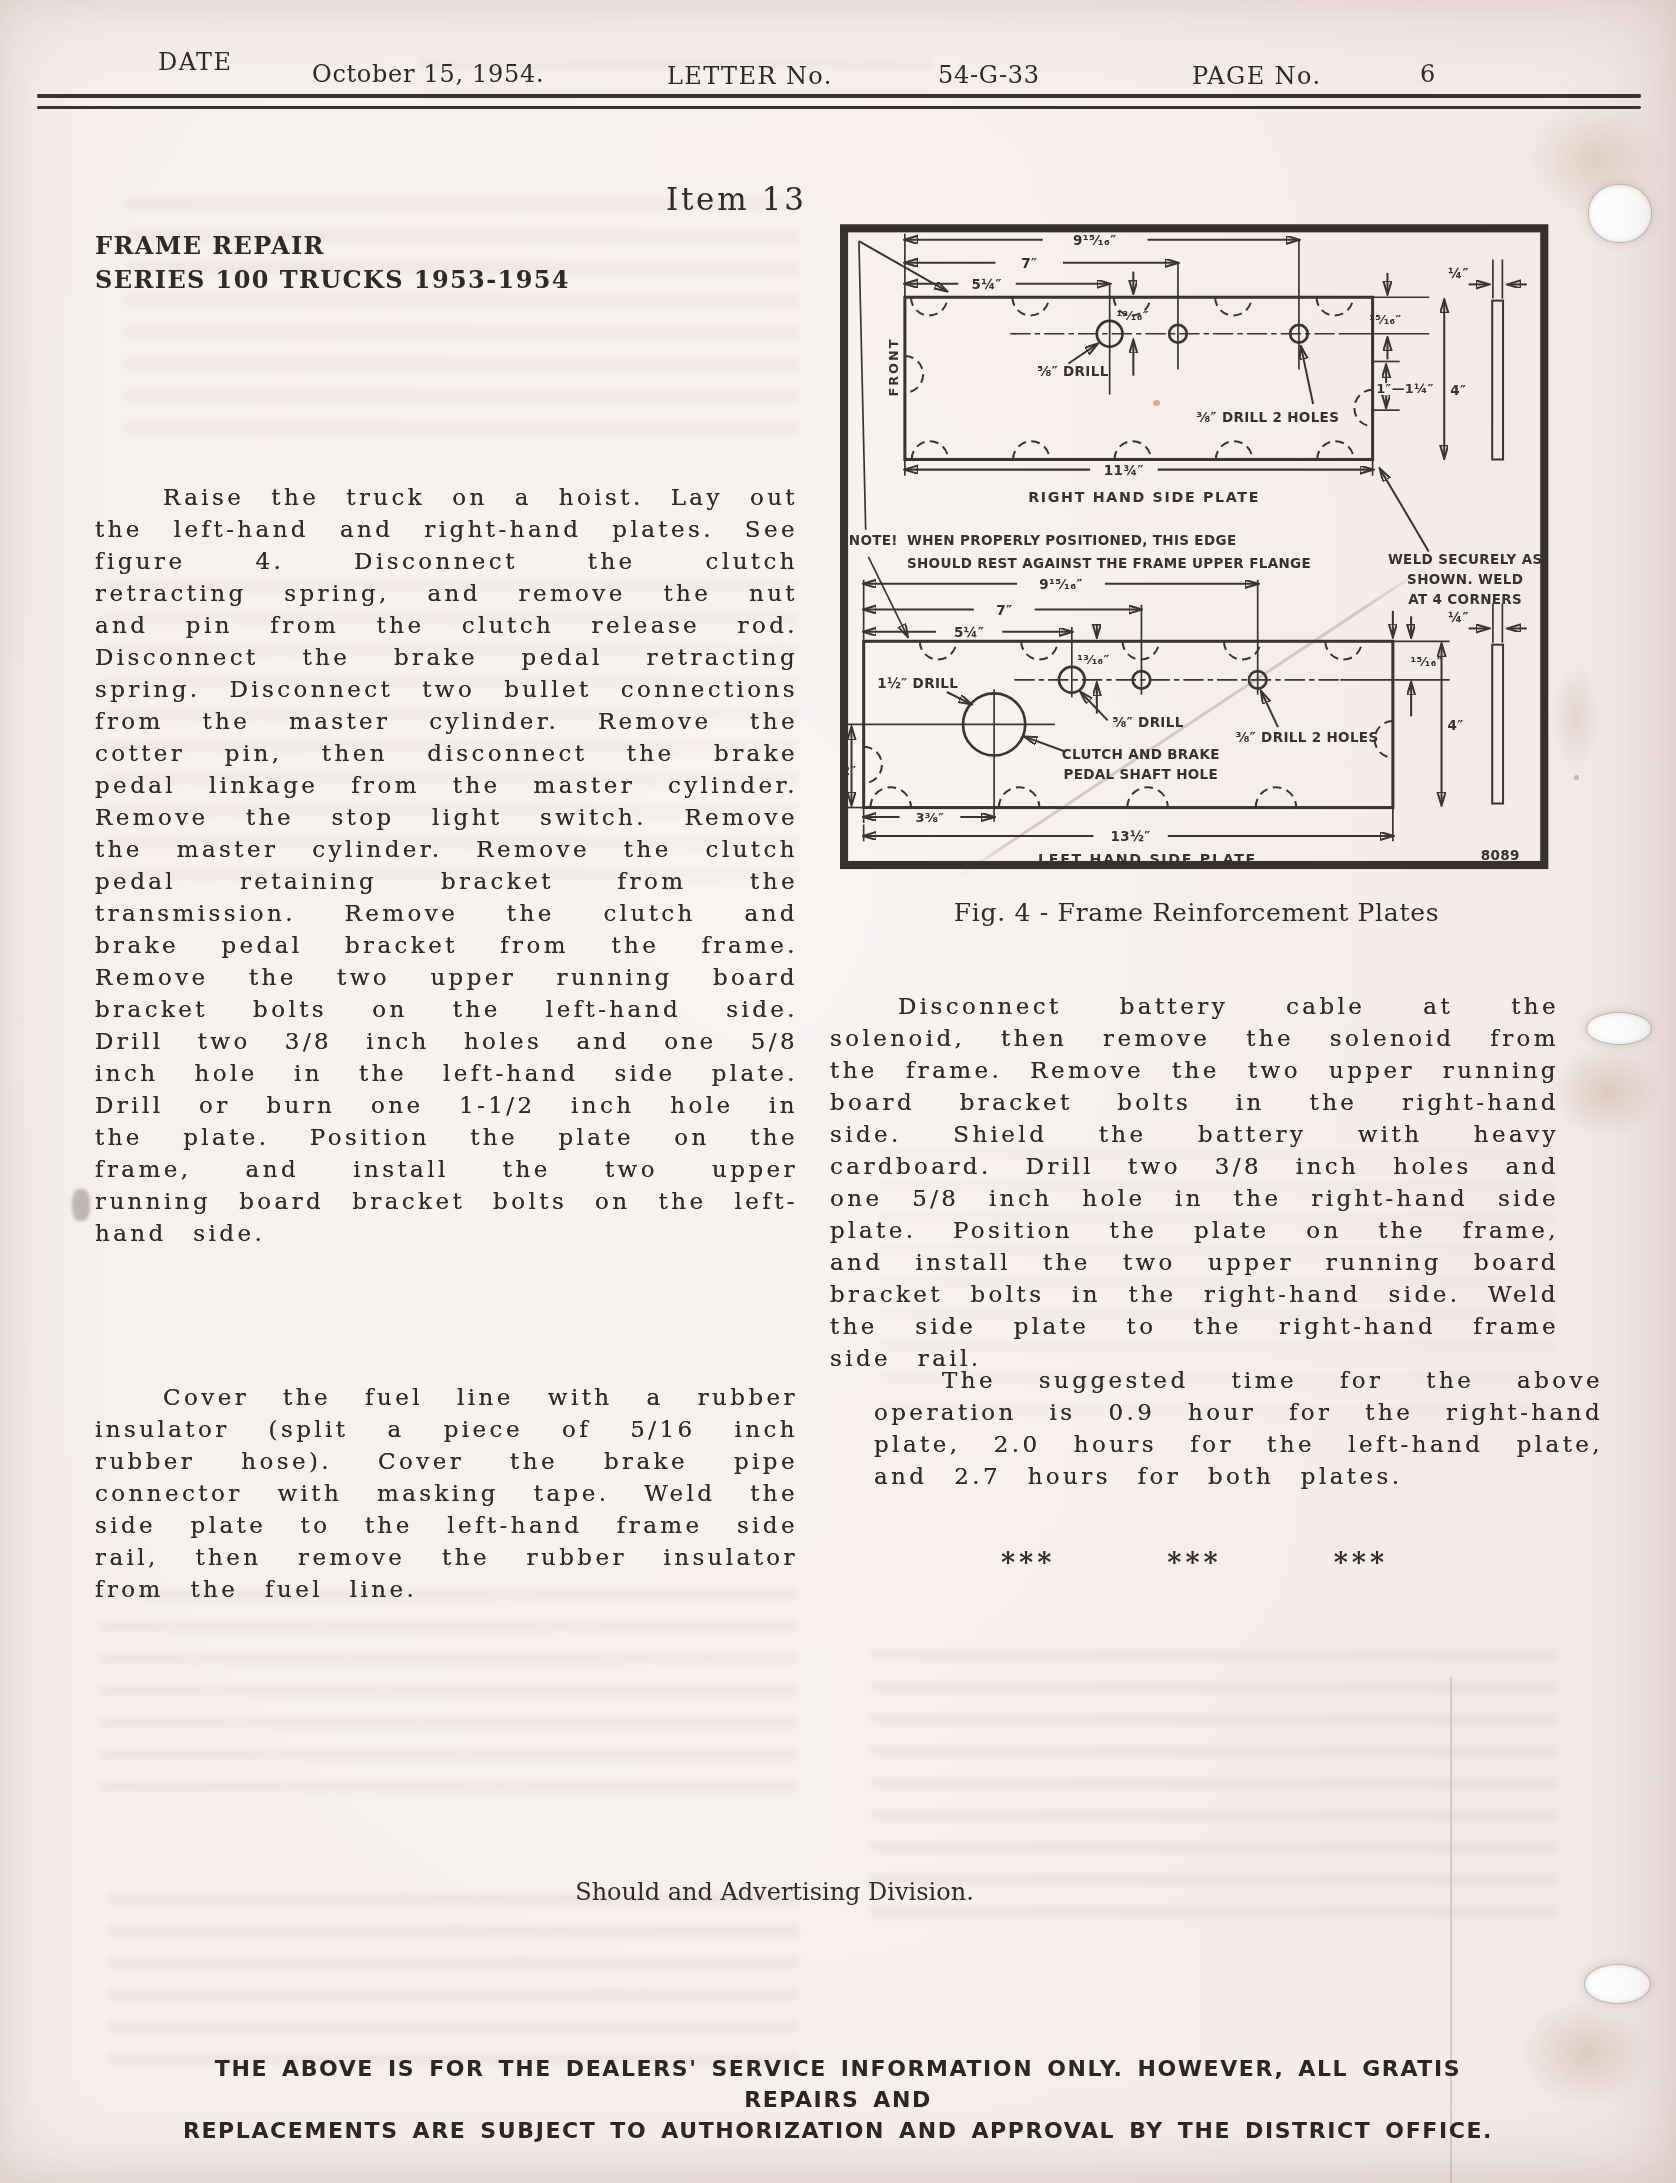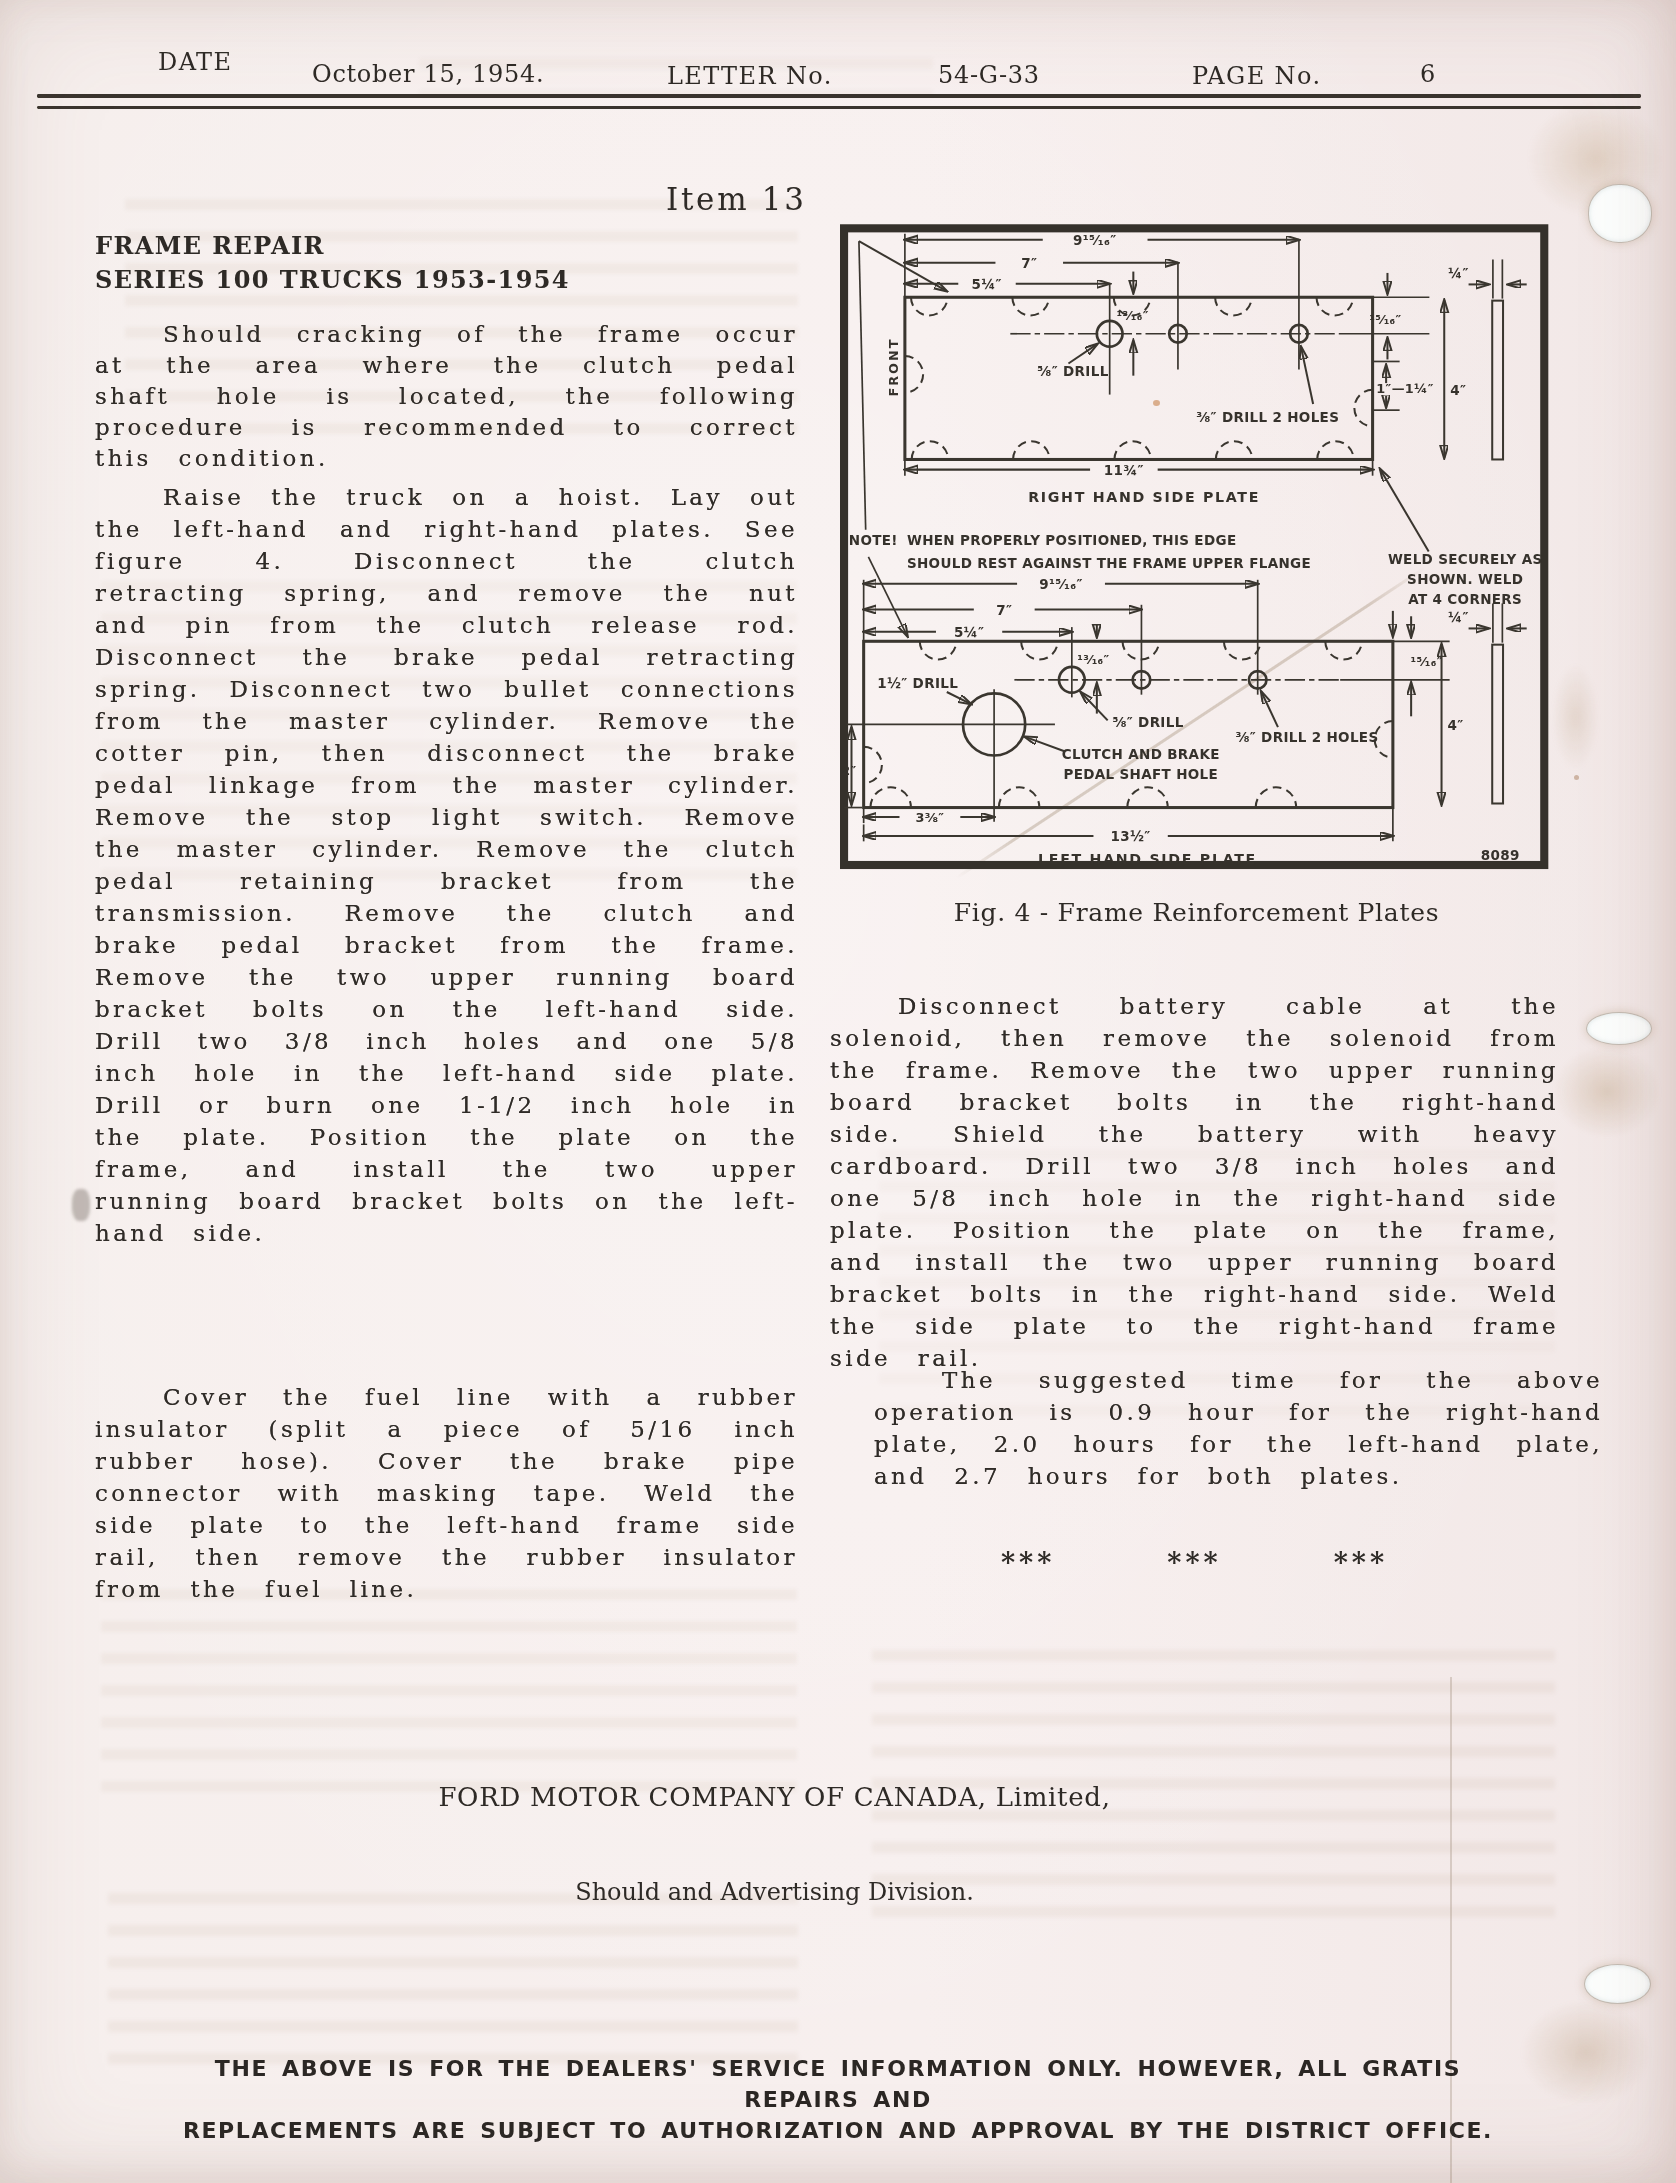--- a/index.html
+++ b/index.html
@@ -81,21 +81,20 @@
   <span class="abs hdrval" style="left:1420px;top:60px;">6</span>
   <div class="rule" style="top:94px;height:4px;"></div>
   <div class="rule" style="top:106px;height:2.7px;"></div>
 
   <div class="abs item-head" style="left:666px;top:181px;">Item 13</div>
 
   <div class="abs title-block" style="left:95px;top:229px;">
     <div>FRAME REPAIR</div>
     <div>SERIES 100 TRUCKS 1953-1954</div>
   </div>
-  <div class="abs body-par indent" style="left:95px;top:319px;width:703px;line-height:31px;">Should cracking of the frame occur at the area where the clutch pedal shaft hole is located, the following procedure is recommended to correct this condition.</div>
   <div class="abs body-par indent" style="left:95px;top:481px;width:703px;">Raise the truck on a hoist. Lay out the left-hand and right-hand plates. See figure 4. Disconnect the clutch retracting spring, and remove the nut and pin from the clutch release rod. Disconnect the brake pedal retracting spring. Disconnect two bullet connections from the master cylinder. Remove the cotter pin, then disconnect the brake pedal linkage from the master cylinder. Remove the stop light switch. Remove the master cylinder. Remove the clutch pedal retaining bracket from the transmission. Remove the clutch and brake pedal bracket from the frame. Remove the two upper running board bracket bolts on the left-hand side. Drill two 3/8 inch holes and one 5/8 inch hole in the left-hand side plate. Drill or burn one 1-1/2 inch hole in the plate. Position the plate on the frame, and install the two upper running board bracket bolts on the left-hand side.</div>
   <div class="abs body-par indent" style="left:95px;top:1381px;width:703px;">Cover the fuel line with a rubber insulator (split a piece of 5/16 inch rubber hose). Cover the brake pipe connector with masking tape. Weld the side plate to the left-hand frame side rail, then remove the rubber insulator from the fuel line.</div>
 
   <svg class="fig abs" style="left:840px;top:224px;" width="709" height="646" viewBox="0 0 1049 955" xmlns="http://www.w3.org/2000/svg">
     <defs>
       <marker id="ah" orient="auto-start-reverse" markerUnits="userSpaceOnUse" markerWidth="22" markerHeight="14" refX="19" refY="6">
         <path d="M0,0 L20,6 L0,12 Z" fill="#3a362f" stroke="none"></path>
       </marker>
     </defs>
     <rect class="border" x="6" y="6" width="1036" height="942"></rect>
@@ -252,21 +251,20 @@
   <div class="abs fig-caption" style="left:842px;top:898px;width:709px;">Fig. 4 - Frame Reinforcement Plates</div>
 
   <div class="abs body-par indent" style="left:830px;top:990px;width:729px;line-height:32px;">Disconnect battery cable at the solenoid, then remove the solenoid from the frame. Remove the two upper running board bracket bolts in the right-hand side. Shield the battery with heavy cardboard. Drill two 3/8 inch holes and one 5/8 inch hole in the right-hand side plate. Position the plate on the frame, and install the two upper running board bracket bolts in the right-hand side. Weld the side plate to the right-hand frame side rail.</div>
   <div class="abs body-par indent" style="left:830px;top:1364px;width:729px;line-height:32px;margin-left:44px;">The suggested time for the above operation is 0.9 hour for the right-hand plate, 2.0 hours for the left-hand plate, and 2.7 hours for both plates.</div>
   <div class="abs sep-row" style="left:830px;top:1547px;width:729px;">
     <span>***</span>
     <span>***</span>
     <span>***</span>
   </div>
 
-  <div class="abs footer-line" style="left:379px;top:1782px;width:791px;font-size:26px;letter-spacing:0.7px;">FORD MOTOR COMPANY OF CANADA, Limited,</div>
   <div class="abs footer-line" style="left:379px;top:1878px;width:791px;font-size:24px;">Should and Advertising Division.</div>
 
   <div class="abs disclaimer" style="left:162px;top:2053px;width:1352px;">
     <div>THE ABOVE IS FOR THE DEALERS' SERVICE INFORMATION ONLY. HOWEVER, ALL GRATIS REPAIRS AND</div>
     <div>REPLACEMENTS ARE SUBJECT TO AUTHORIZATION AND APPROVAL BY THE DISTRICT OFFICE.</div>
   </div>
 
 </div>
 
 

